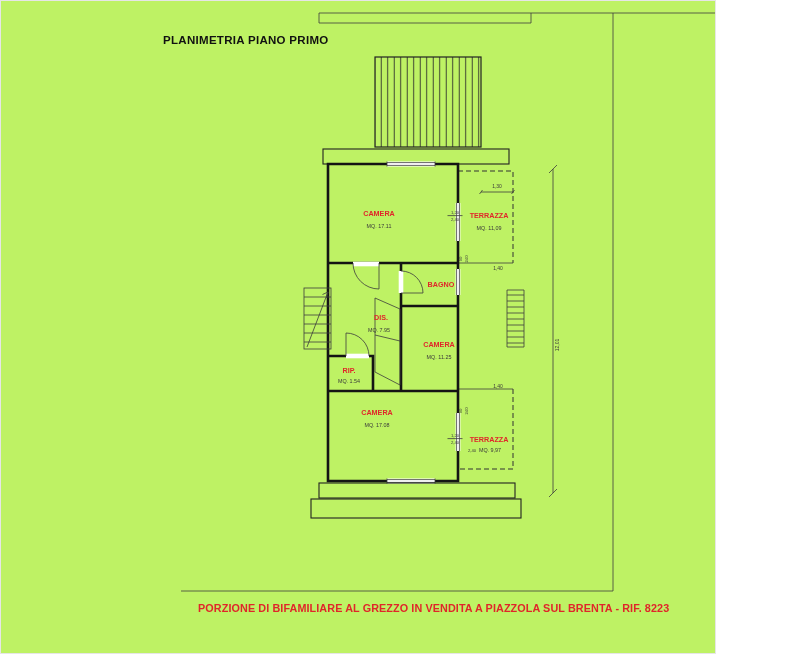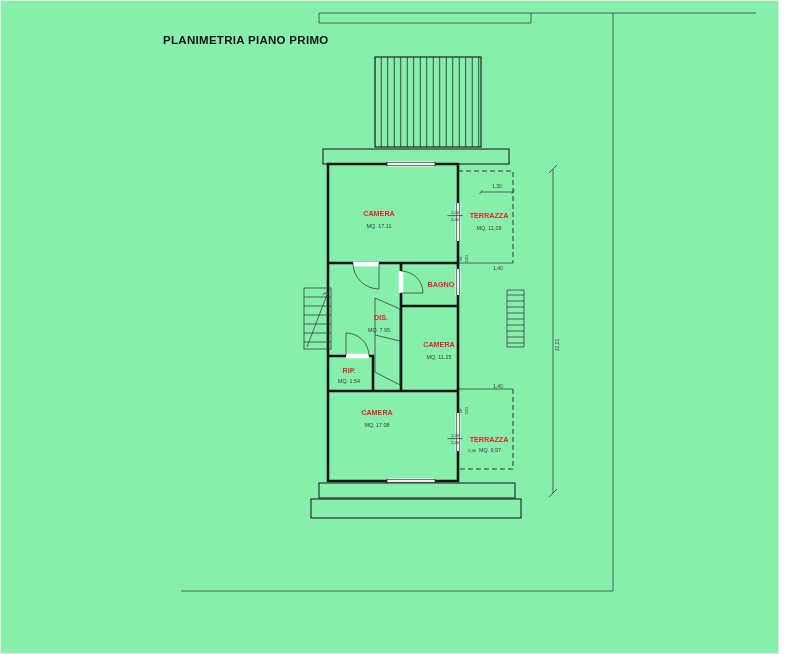--- a/index.html
+++ b/index.html
@@ -1,17 +1,17 @@
 <!DOCTYPE html>
 <html><head>
 <meta charset="utf-8">
 <style>
   html,body{margin:0;padding:0;background:#fff;}
   .canvas{
-    position:relative;width:779px;height:654px;background:#86efac;
+    position:relative;width:716px;height:654px;background:#bef264;
     font-family:"Liberation Sans",sans-serif;overflow:hidden;
     border:1px solid #e6e6e6;box-sizing:border-box;padding-left:16px;
   }
   .plan-svg{position:absolute;left:0;top:0;}
   .title{
     position:absolute;left:162px;top:33px;
     font-size:11.5px;font-weight:bold;color:#111;letter-spacing:.3px;
   }
   .caption{
     position:absolute;left:197px;top:601px;
@@ -155,13 +155,14 @@
       <text class="dim" x="497" y="387">1,40</text>
       <text class="dimxs" transform="translate(461 410) rotate(-90)">90</text>
       <text class="dimxs" transform="translate(467 410) rotate(-90)">240</text>
       <text class="dimxs" x="454" y="435.5">1,20</text>
       <text class="dimxs" x="454" y="443">2,40</text>
       <text class="dimxs" x="471" y="450.5">2,40</text>
       <text class="dim" transform="translate(558 344) rotate(-90)">12,01</text>
     </g>
   </svg>
 
+  <div class="caption">PORZIONE DI BIFAMILIARE AL GREZZO IN VENDITA A PIAZZOLA SUL BRENTA - RIF. 8223</div>
 </div>
 
 </body></html>

